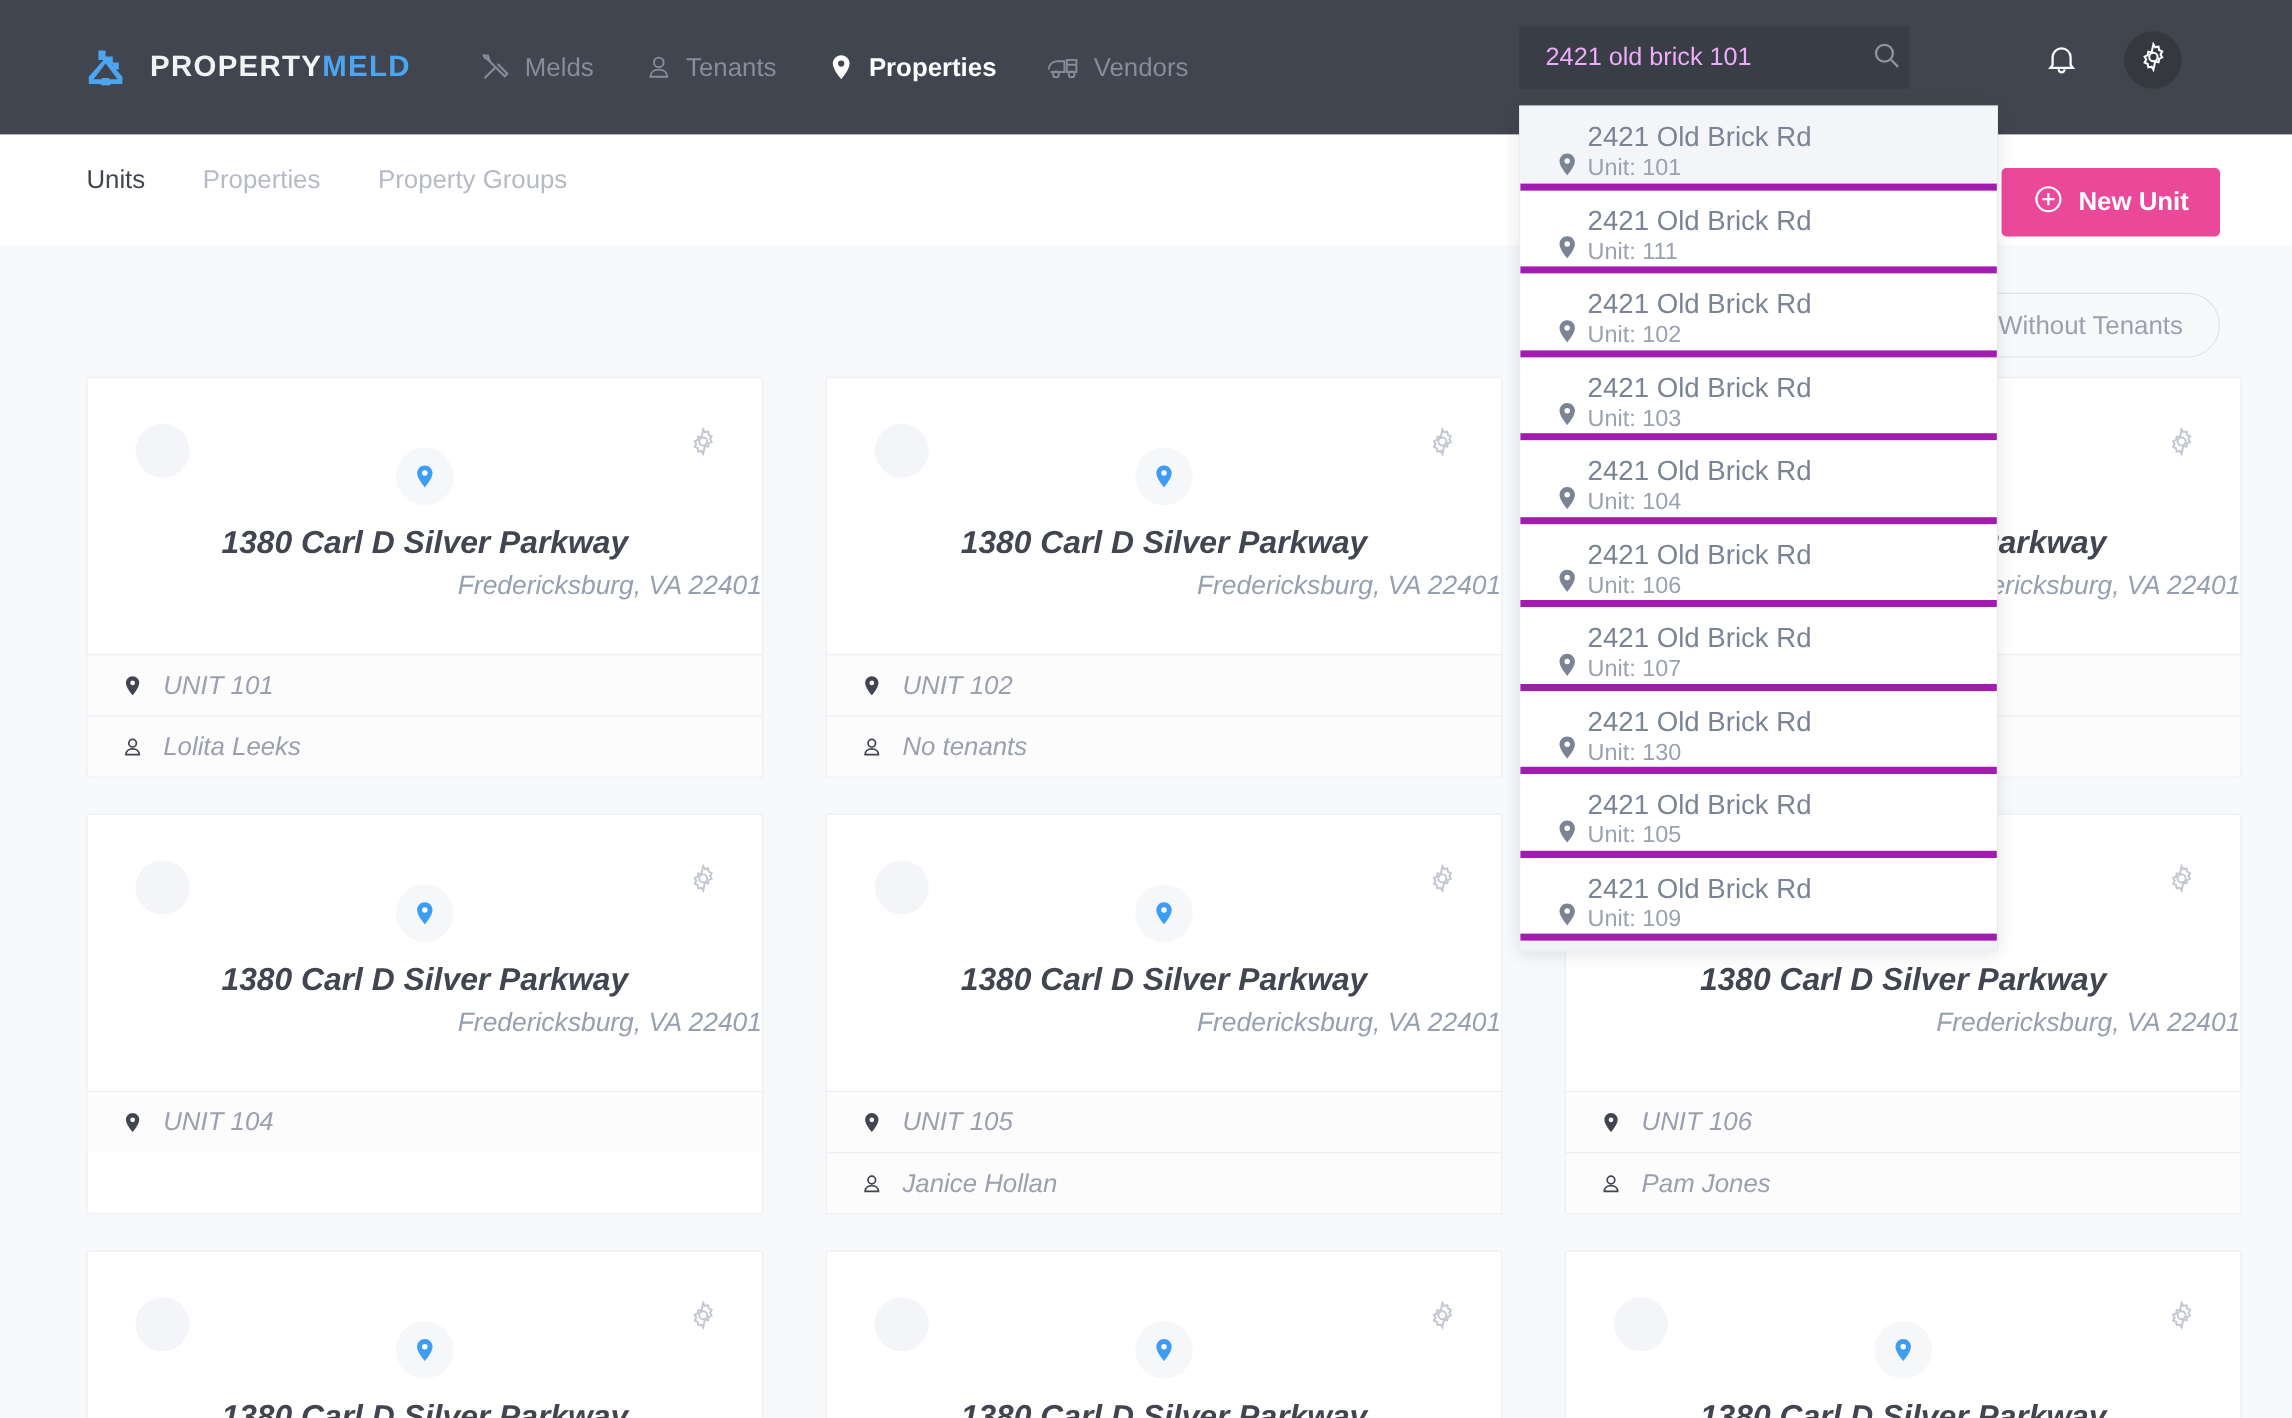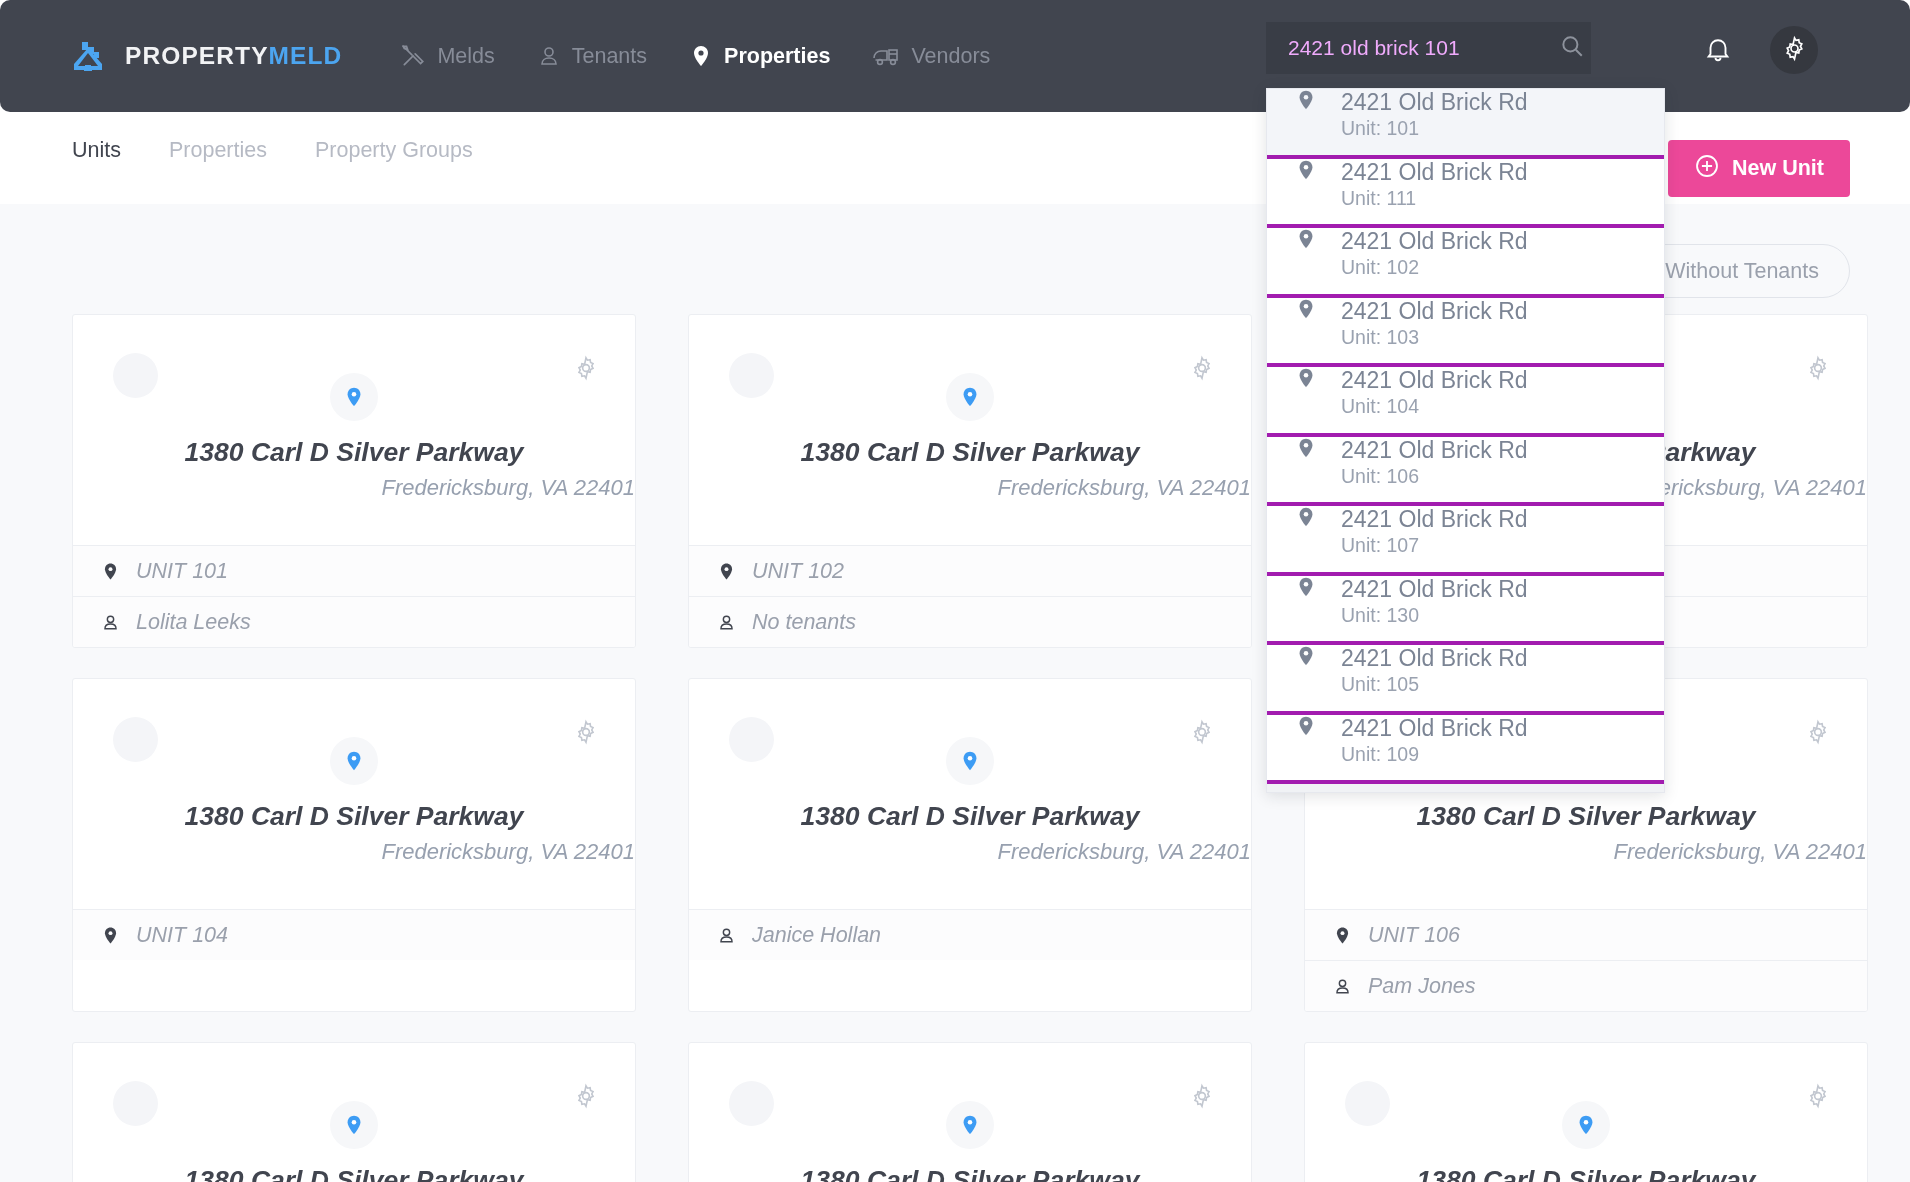--- a/index.html
+++ b/index.html
@@ -10,21 +10,20 @@
     overflow: hidden;
   }
 
   
   .topnav {
     position: absolute; top: 0; left: 0;
     width: 1910px; height: 112px;
     background: #41454f;
     display: flex; align-items: center;
     z-index: 40;
-    border-radius: 10px;
   }
   .brand { display: flex; align-items: center; margin-left: 68px; }
   .brand-mark { width: 40px; height: 40px; position: relative; }
   .brand-text { margin-left: 17px; font-size: 24.5px; font-weight: bold; letter-spacing: 1.1px; }
   .brand-text .p1 { color: #f2f3f5; }
   .brand-text .p2 { color: #4ca5f0; }
 
   .navitems { display: flex; align-items: center; margin-left: 58px; }
   .navitem {
     display: flex; align-items: center; gap: 11px;
@@ -149,25 +148,25 @@
   .search-dropdown {
     position: absolute;
     left: 1266px; top: 88px;
     width: 399px;
     background: #ffffff;
     border: 1px solid #e6e8ee;
     box-shadow: 0 3px 14px rgba(30,35,50,0.13);
     z-index: 60;
   }
   .sd-item {
-    display: flex; align-items: flex-start;
+    display: flex; align-items: flex-end;
     height: 69.5px;
     padding-left: 28px;
-    gap: 24px;
-    border-bottom: 4px solid #a21caf;
+    gap: 6px;
+    border-bottom: 6px solid #a21caf;
     cursor: pointer;
     background: #ffffff;
   }
   .sd-item:last-child { border-bottom: none; }
   .sd-item.highlighted { background: #f3f5f9; }
   .sd-text { display: flex; flex-direction: column; justify-content: center; }
   .sd-title { font-size: 23px; color: #7b8494; line-height: 1.18; }
   .sd-sub { font-size: 19.5px; color: #9aa2b0; line-height: 1.25; }
 
   .sd-foot { height: 8px; background: #f0f2f5; }
@@ -455,20 +454,29 @@
           <svg width="22" height="22" viewBox="0 0 24 24">
             <path d="M12 2C8.1 2 5 5.1 5 9c0 5.2 7 13 7 13s7-7.8 7-13c0-3.9-3.1-7-7-7z" fill="#3d9cf4"></path>
             <circle cx="12" cy="9" r="2.5" fill="#ffffff"></circle>
           </svg>
         </div>
         <div class="card-addr">1380 Carl D Silver Parkway</div>
         <div class="card-city">Fredericksburg, VA 22401</div>
       </div>
       <div class="card-row">
         <span class="ico">
+          <svg width="19" height="19" viewBox="0 0 24 24" fill="#41454f">
+            <path d="M12 2C8.1 2 5 5.1 5 9c0 5.2 7 13 7 13s7-7.8 7-13c0-3.9-3.1-7-7-7z"></path>
+            <circle cx="12" cy="9" r="2.5" fill="#fcfcfd"></circle>
+          </svg>
+        </span>
+        <span>UNIT 105</span>
+      </div>
+      <div class="card-row">
+        <span class="ico">
           <svg width="19" height="19" viewBox="0 0 24 24" fill="none" stroke="#41454f" stroke-width="1.8">
             <circle cx="12" cy="8" r="4"></circle>
               <path d="M5 20c0-3.9 3.1-6 7-6s7 2.1 7 6z"></path>
           </svg>
         </span>
         <span>Janice Hollan</span>
       </div>
     </div>
 
     <div class="unit-card">

